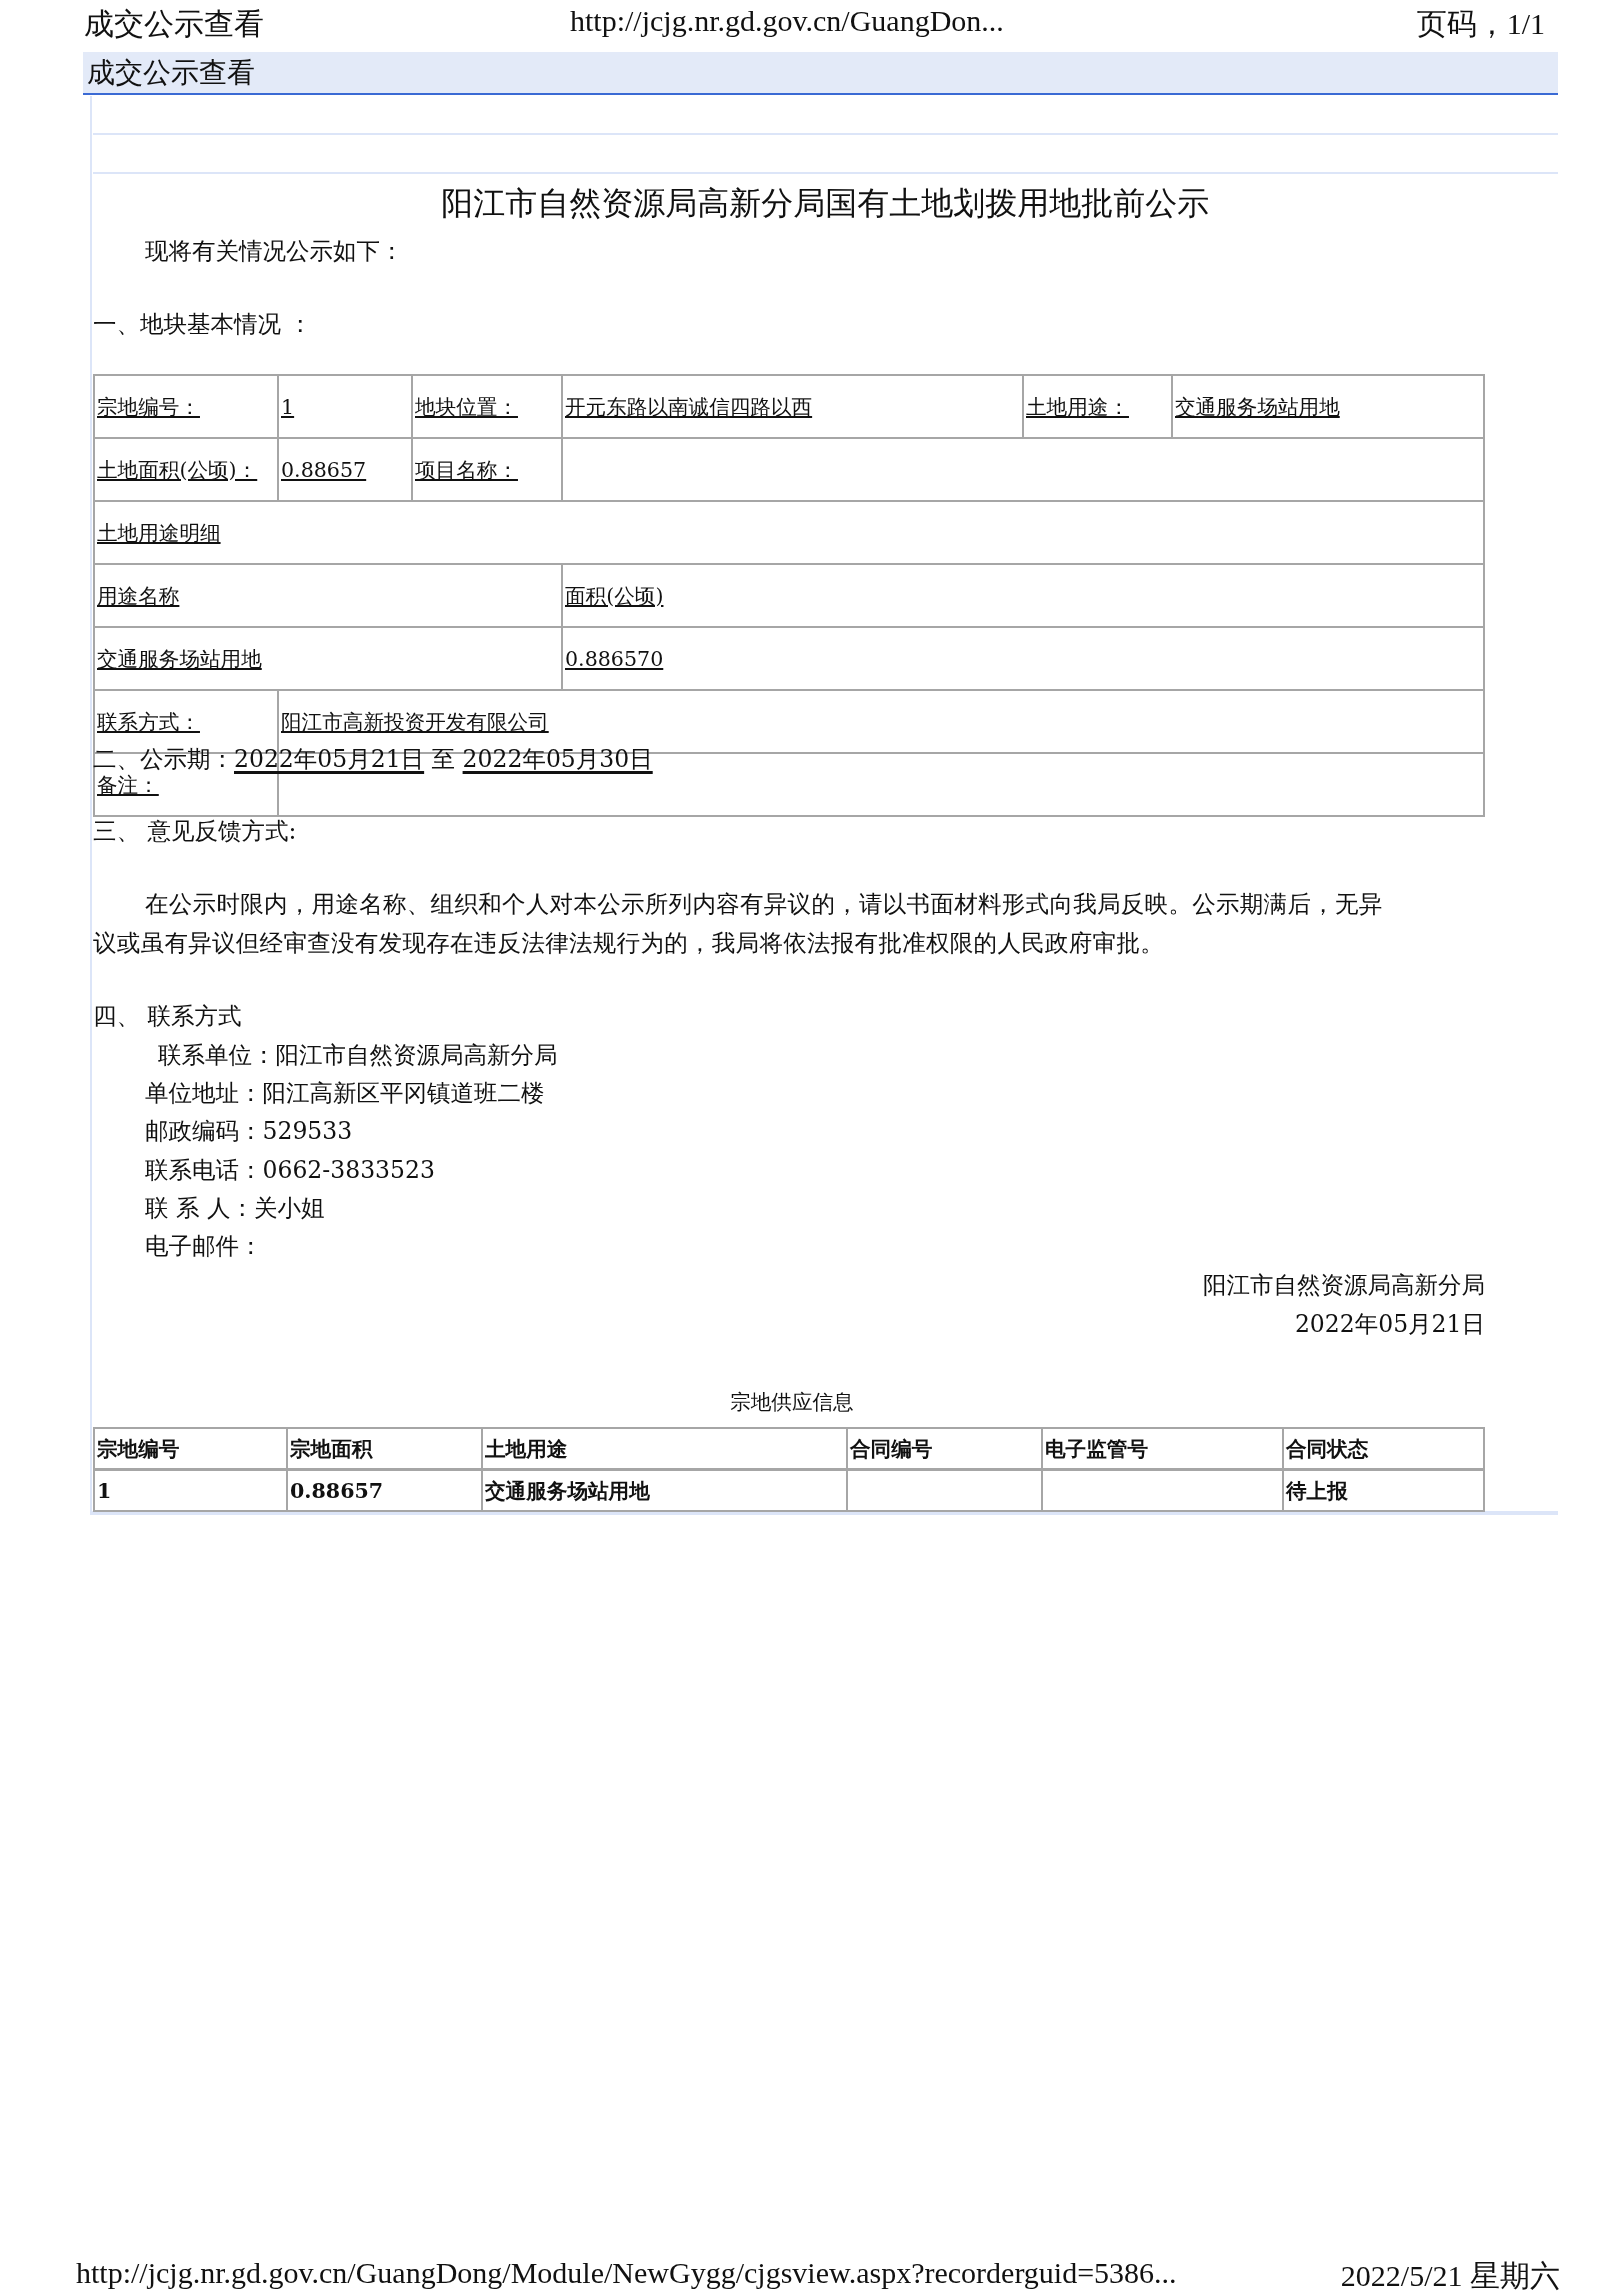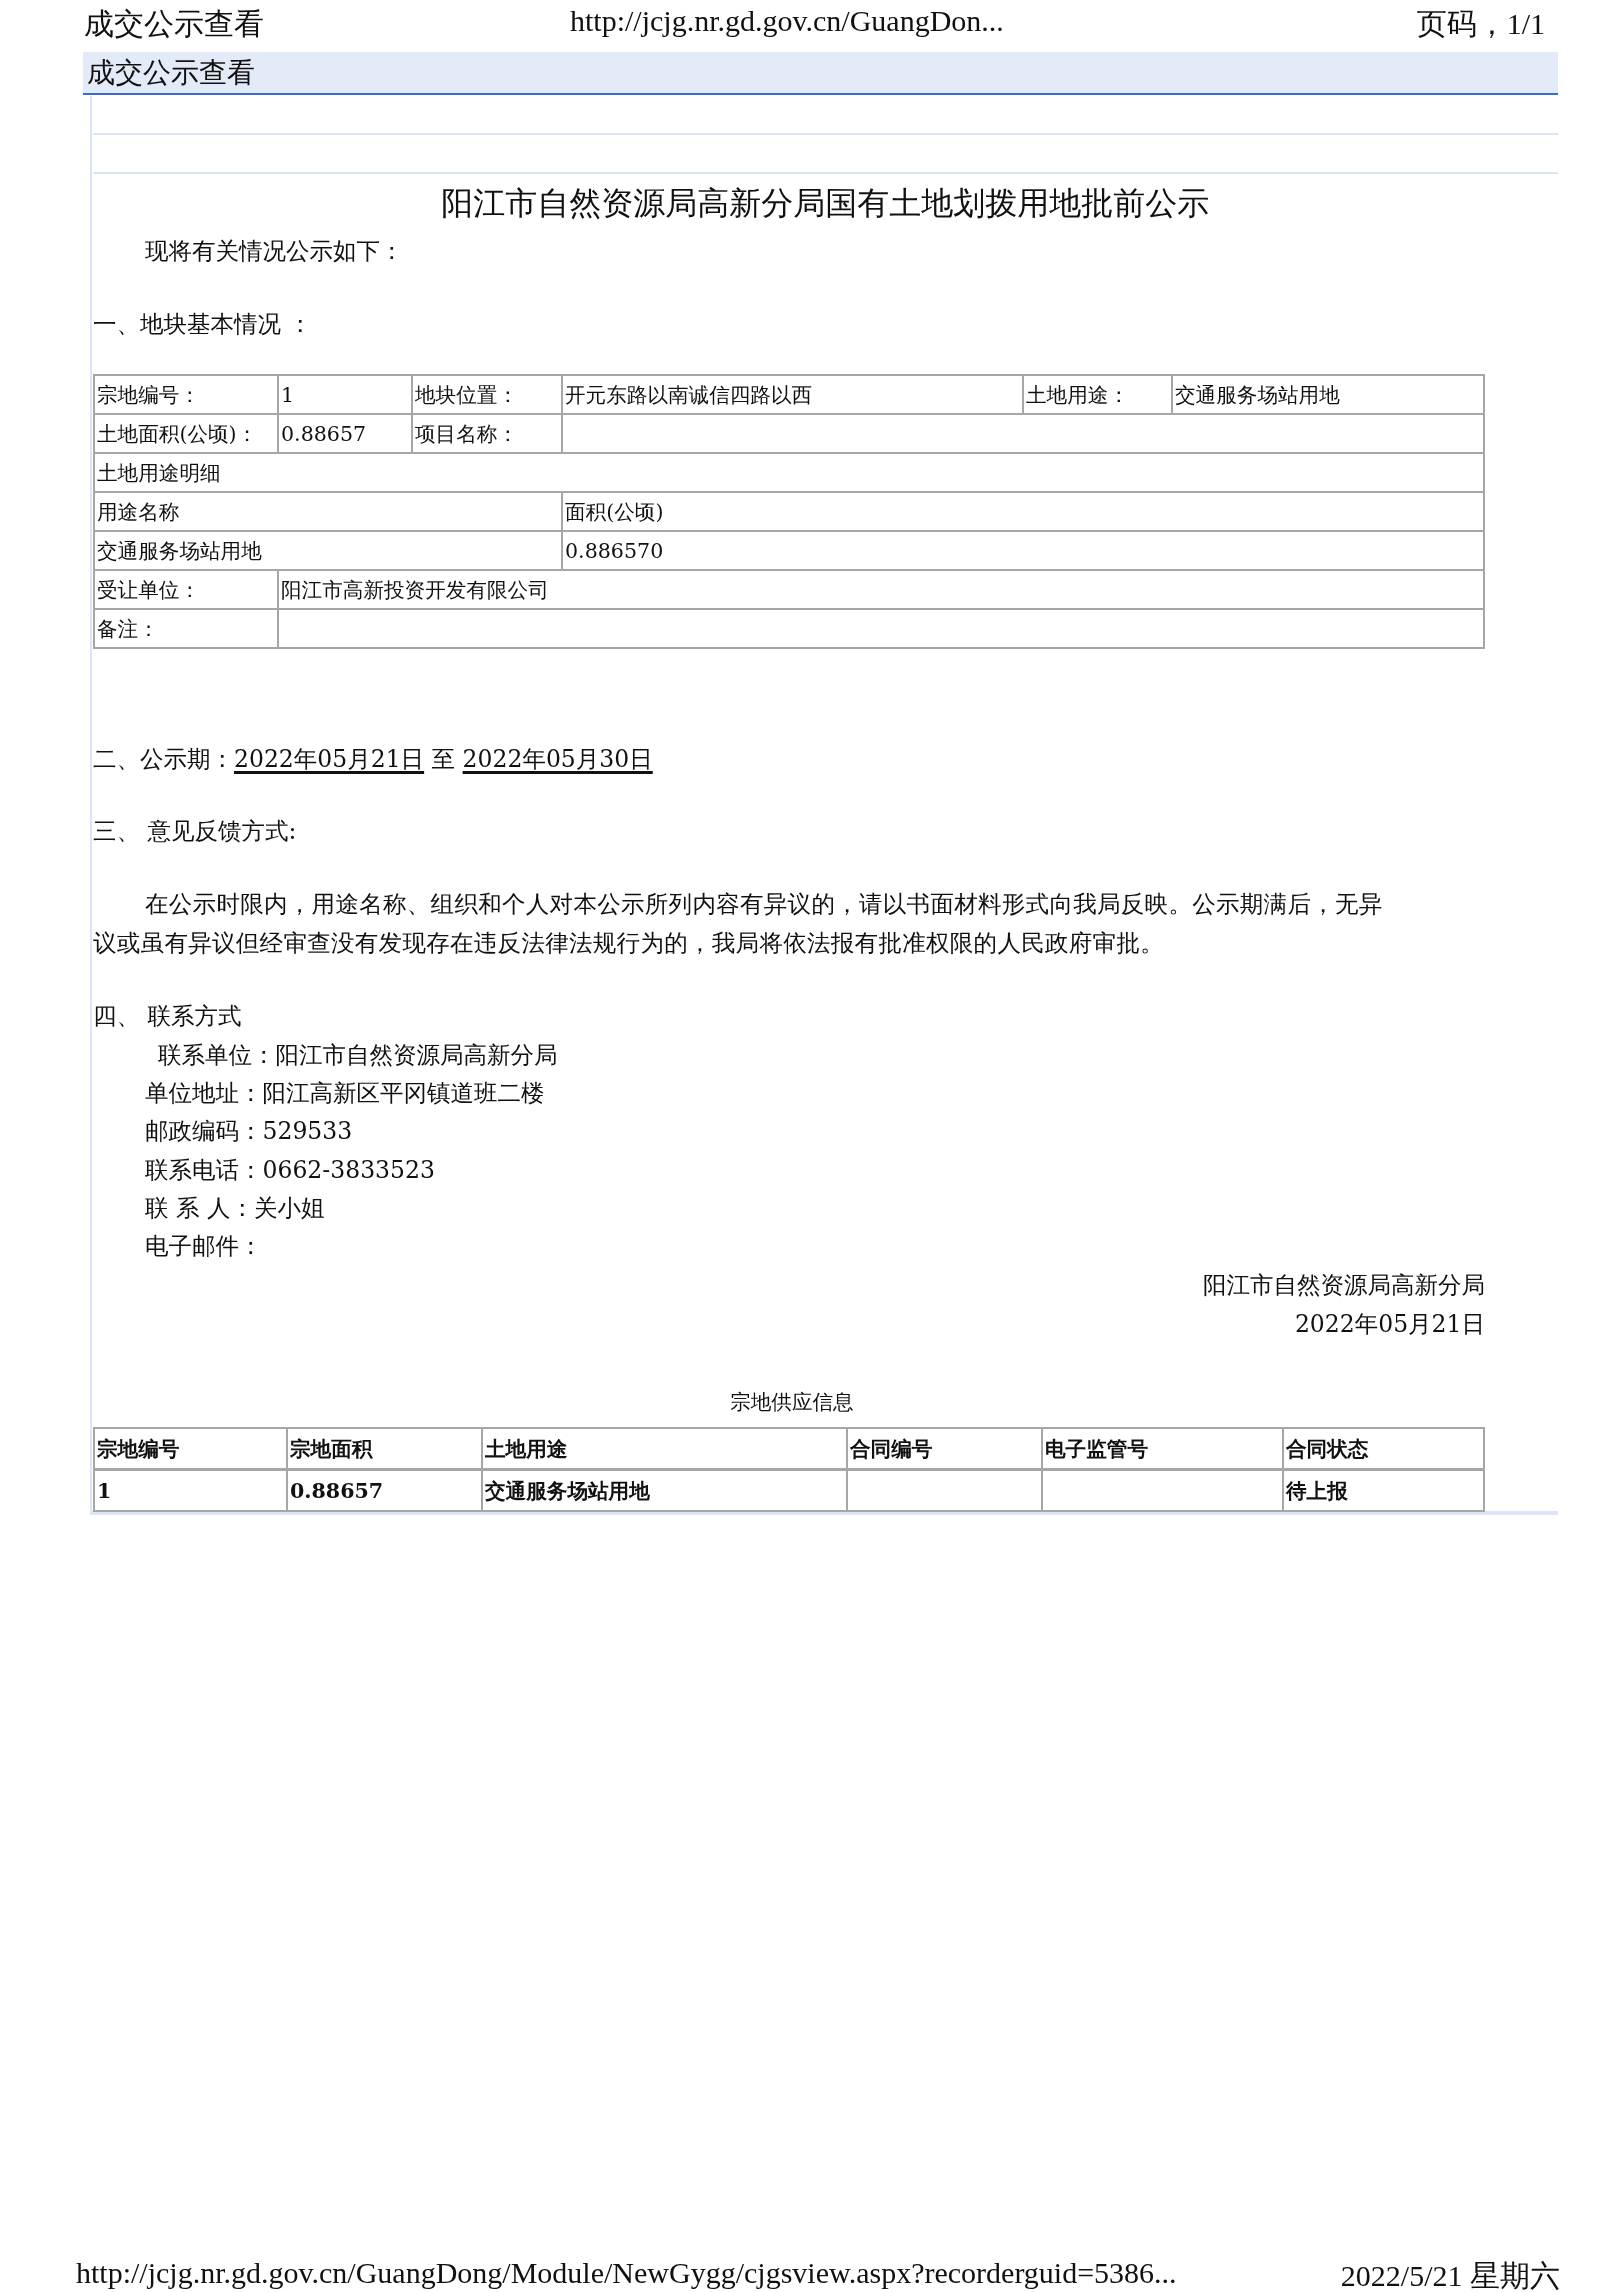--- a/index.html
+++ b/index.html
@@ -11,21 +11,21 @@
   .print-header .right { position:absolute; right:76px; top:3.9px; }
   .title-bar { position:absolute; left:83px; top:52px; width:1475px; height:41px; background:#e3eaf8; border-bottom:2.9px solid #3a6ad4; }
   .title-bar span { position:absolute; left:3.9px; top:2px; font-size:28px; font-family:"DejaVu Sans",sans-serif; }
   .frame { position:absolute; left:90px; top:96px; width:1468px; height:1418px; border-left:2.9px solid #dce5f8; }
   .hline { position:absolute; left:93px; width:1465px; height:2px; background:#dce5f8; }
   .frame-bottom { position:absolute; left:90px; top:1511px; width:1468px; height:3.9px; background:#dce5f8; }
   .doc-title { position:absolute; left:0; width:1621px; top:182px; text-align:center; font-size:32px; padding-left:-39px; }
   .doc-title span { position:relative; left:14.7px; }
   .txt { position:absolute; font-size:23.5px; white-space:nowrap; }
   table.info { position:absolute; left:93px; top:374px; width:1392px; border-collapse:collapse; border:2.9px solid #222; font-size:20.6px; }
-  table.info td { border:2px solid #a6a6a6; height:37px; padding:0 2px; vertical-align:middle; white-space:nowrap; }
+  table.info td { border:2px solid #a6a6a6; height:37px; padding:12px 2px; vertical-align:middle; white-space:nowrap;text-decoration:underline; }
   .u { text-decoration:underline; text-decoration-thickness:2.9px; text-underline-offset:3.9px; }
   .supply-caption { position:absolute; left:0; width:1621px; top:1388px; text-align:center; font-size:20.6px; padding-left:0; }
   .supply-caption span{ position:relative; left:-18.6px; }
   table.supply { position:absolute; left:93px; top:1427px; width:1392px; border-collapse:collapse; border:2.9px solid #222; font-size:20.6px; }
   table.supply td, table.supply th { border:2px solid #a6a6a6; height:39px; padding:0 2px; text-align:left; font-weight:bold; white-space:nowrap; }
   table.supply thead tr { border-bottom:3.9px solid #a6a6a6; }
   .print-footer { position:absolute; left:0; top:2256px; width:1621px; font-family:"Liberation Serif",serif; font-size:30px; }
   .print-footer .url { position:absolute; left:76px; }
   .print-footer .date { position:absolute; right:61px; }
 </style>
@@ -83,21 +83,21 @@
   </tr>
   <tr>
     <td colspan="3">用途名称</td>
     <td colspan="3">面积(公顷)</td>
   </tr>
   <tr>
     <td colspan="3">交通服务场站用地</td>
     <td colspan="3">0.886570</td>
   </tr>
   <tr>
-    <td>受让单位：</td>
+    <td>联系方式：</td>
     <td colspan="5">阳江市高新投资开发有限公司</td>
   </tr>
   <tr>
     <td>备注：</td>
     <td colspan="5"></td>
   </tr>
 </tbody>
   </table>
 
 <div class="txt" style="left:93px; top:743px;text-align:center;">

